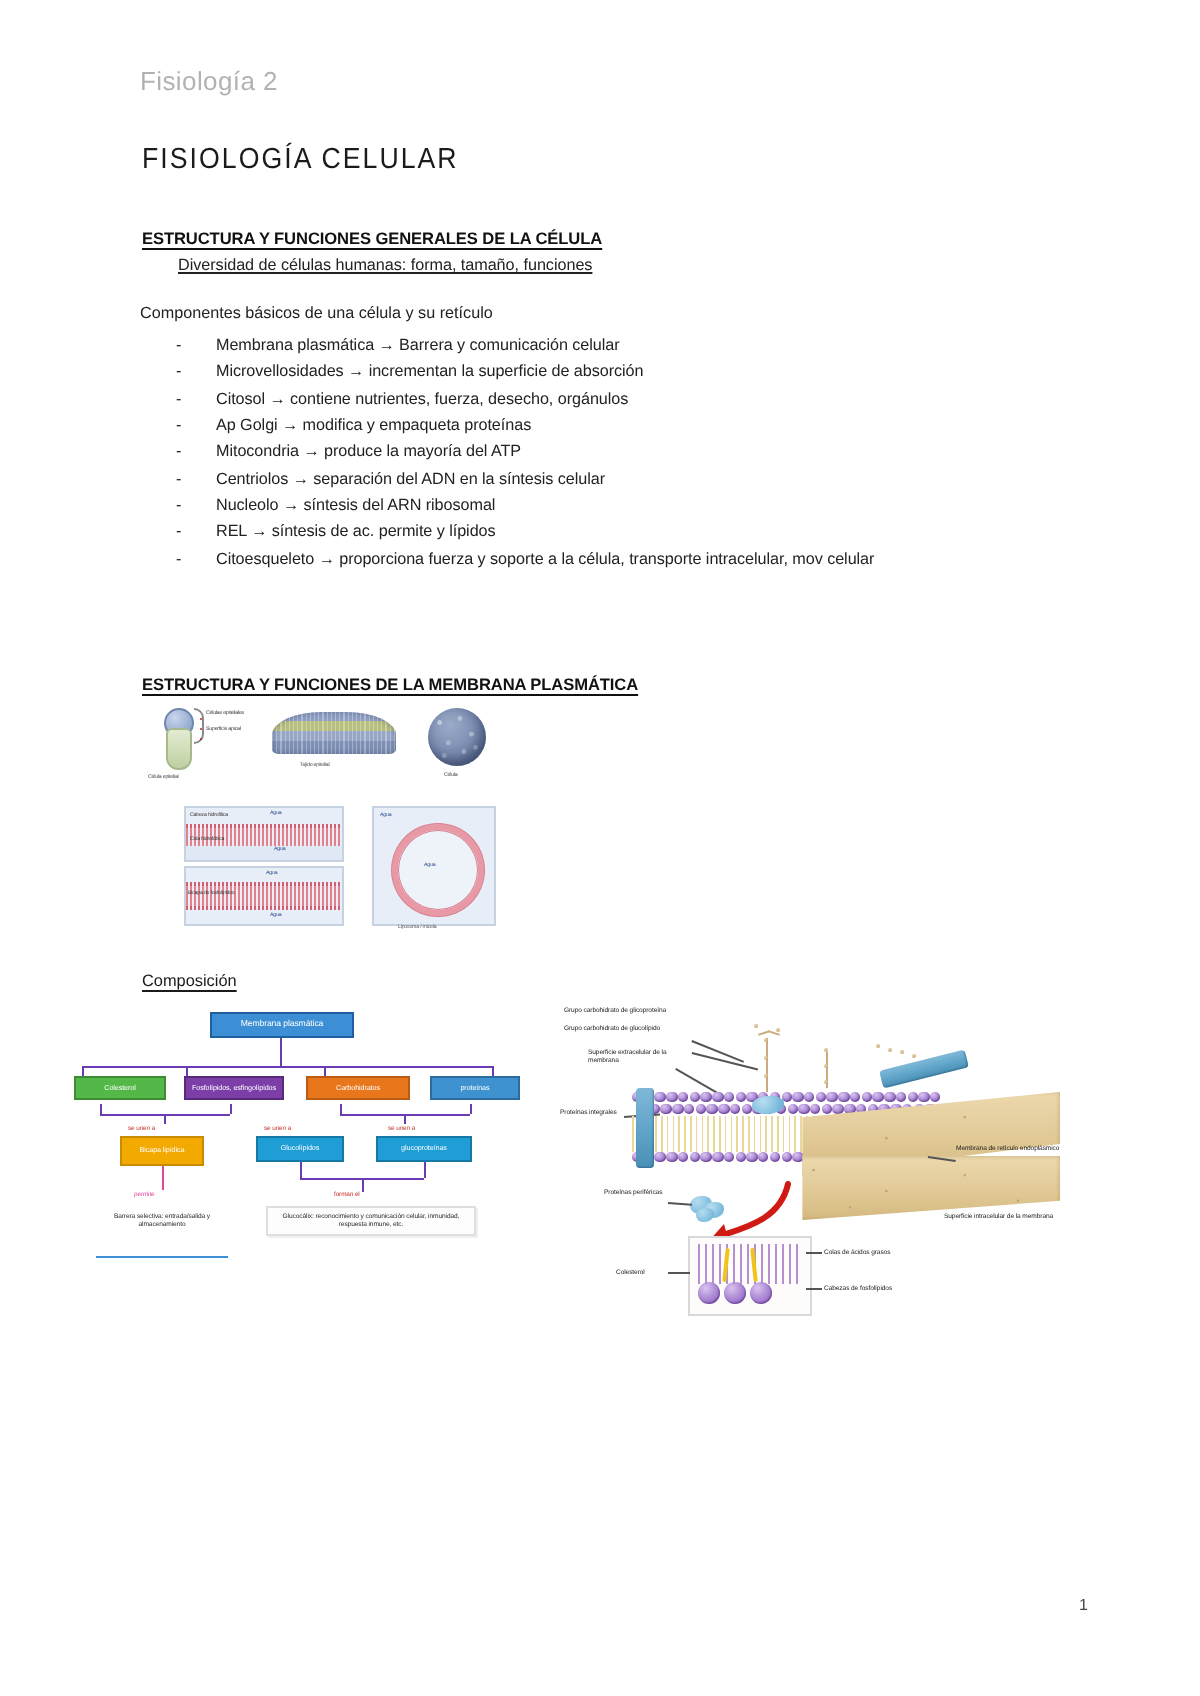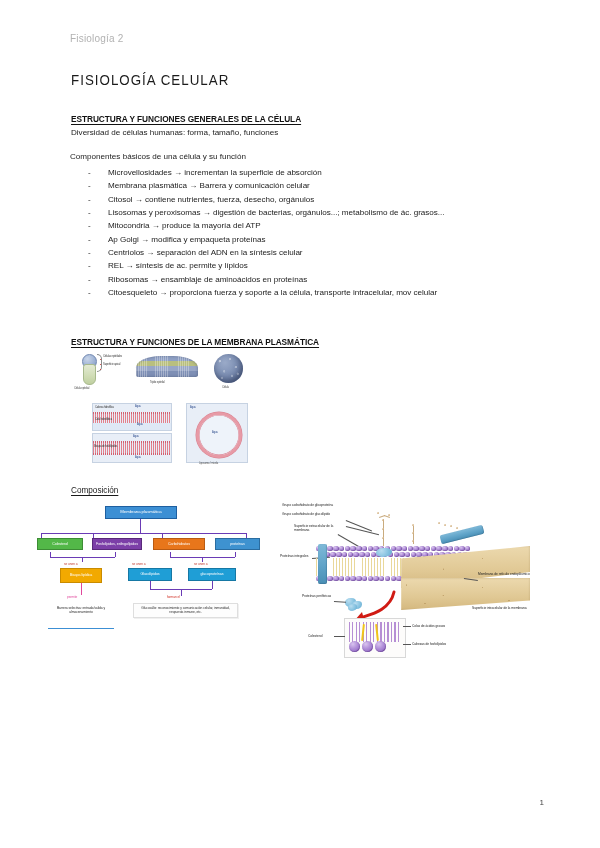--- a/index.html
+++ b/index.html
@@ -19,21 +19,21 @@
     background: #ffffff;
     overflow: hidden;
     box-sizing: border-box;
   }
 
   
   .doc-header {
     position: absolute;
     left: 70px;
     top: 33px;
-    font-size: 10px;
+    font-size: 13px;
     color: #b2b2b2;
     letter-spacing: 0.2px;
   }
 
   .doc-title {
     position: absolute;
     left: 71px;
     top: 72px;
     font-size: 14.5px;
     color: #1b1b1b;
@@ -351,34 +351,33 @@
 </style>
 </head>
 <body>
 
 <div class="page">
 
   <div class="doc-header">Fisiología 2</div>
   <div class="doc-title">FISIOLOGÍA CELULAR</div>
 
   <div class="sec-head" style="left:71px; top:114px;">ESTRUCTURA Y FUNCIONES GENERALES DE LA CÉLULA</div>
-  <div class="body-line" style="left:71px; top:128px;">Diversidad de células humanas: forma, tamaño, funciones</div>
+  <div class="body-line" style="left:89px; top:128px;text-decoration:underline;">Diversidad de células humanas: forma, tamaño, funciones</div>
 
   <div class="bullets">
-    <p class="intro">Componentes básicos de una célula y su función</p>
+    <p class="intro">Componentes básicos de una célula y su retículo</p>
     <ul>
+      <li>Membrana plasmática → Barrera y comunicación celular</li>
       <li>Microvellosidades → incrementan la superficie de absorción</li>
-      <li>Membrana plasmática → Barrera y comunicación celular</li>
       <li>Citosol → contiene nutrientes, fuerza, desecho, orgánulos</li>
-      <li>Lisosomas y peroxisomas → digestión de bacterias, orgánulos...; metabolismo de ác. grasos...</li>
+      <li>Ap Golgi → modifica y empaqueta proteínas</li>
       <li>Mitocondria → produce la mayoría del ATP</li>
-      <li>Ap Golgi → modifica y empaqueta proteínas</li>
       <li>Centriolos → separación del ADN en la síntesis celular</li>
+      <li>Nucleolo → síntesis del ARN ribosomal</li>
       <li>REL → síntesis de ac. permite y lípidos</li>
-      <li>Ribosomas → ensamblaje de aminoácidos en proteínas</li>
       <li>Citoesqueleto → proporciona fuerza y soporte a la célula, transporte intracelular, mov celular</li>
     </ul>
   </div>
 
   <div class="sec-head" style="left:71px; top:337px;">ESTRUCTURA Y FUNCIONES DE LA MEMBRANA PLASMÁTICA</div>
 
   <div class="fig" style="left:74px; top:352px; width:190px; height:44px;">
 
     <div class="figA-cell" style="left:0; top:0; width:60px; height:44px;">
       <div class="cellA-nucleus"></div>

